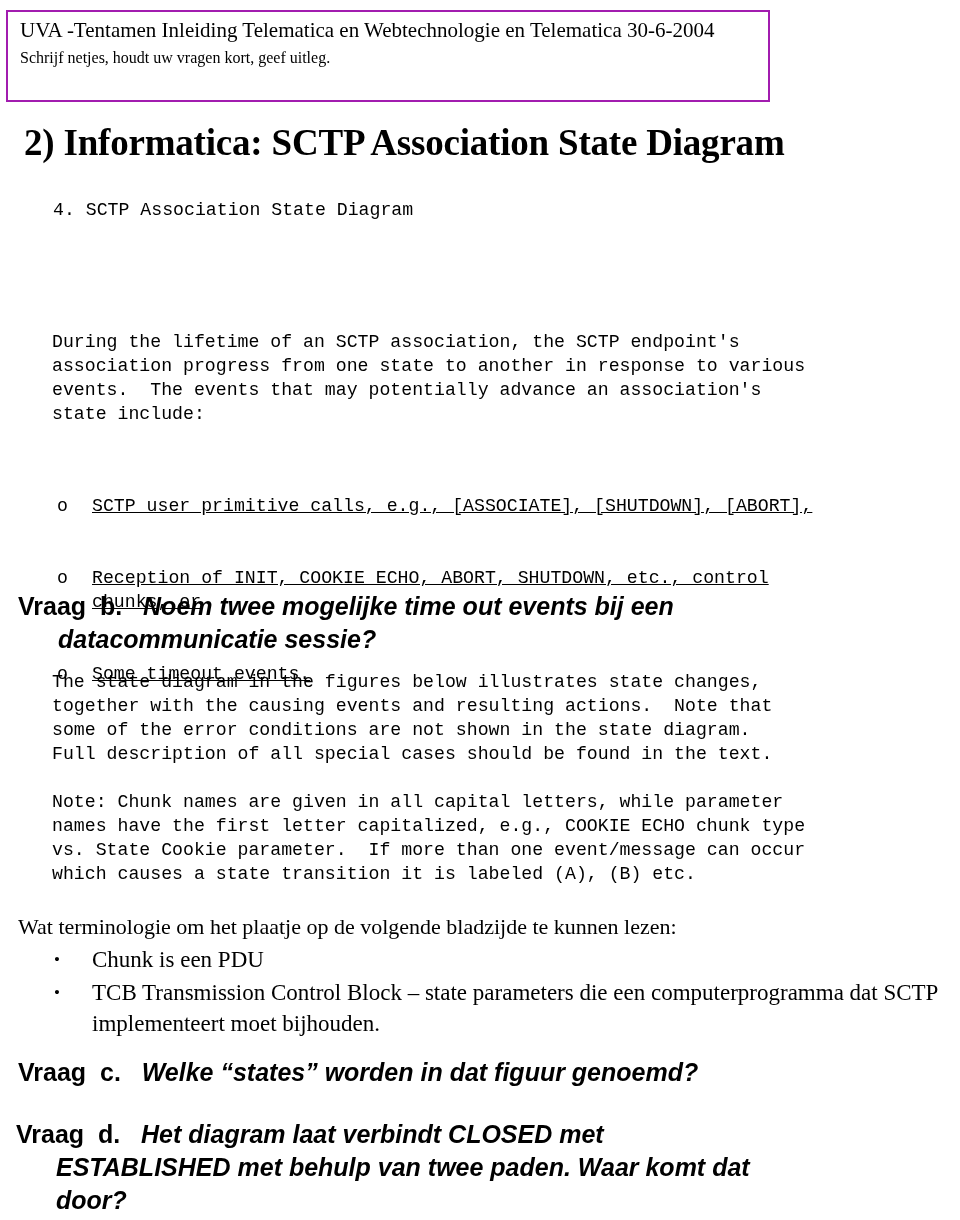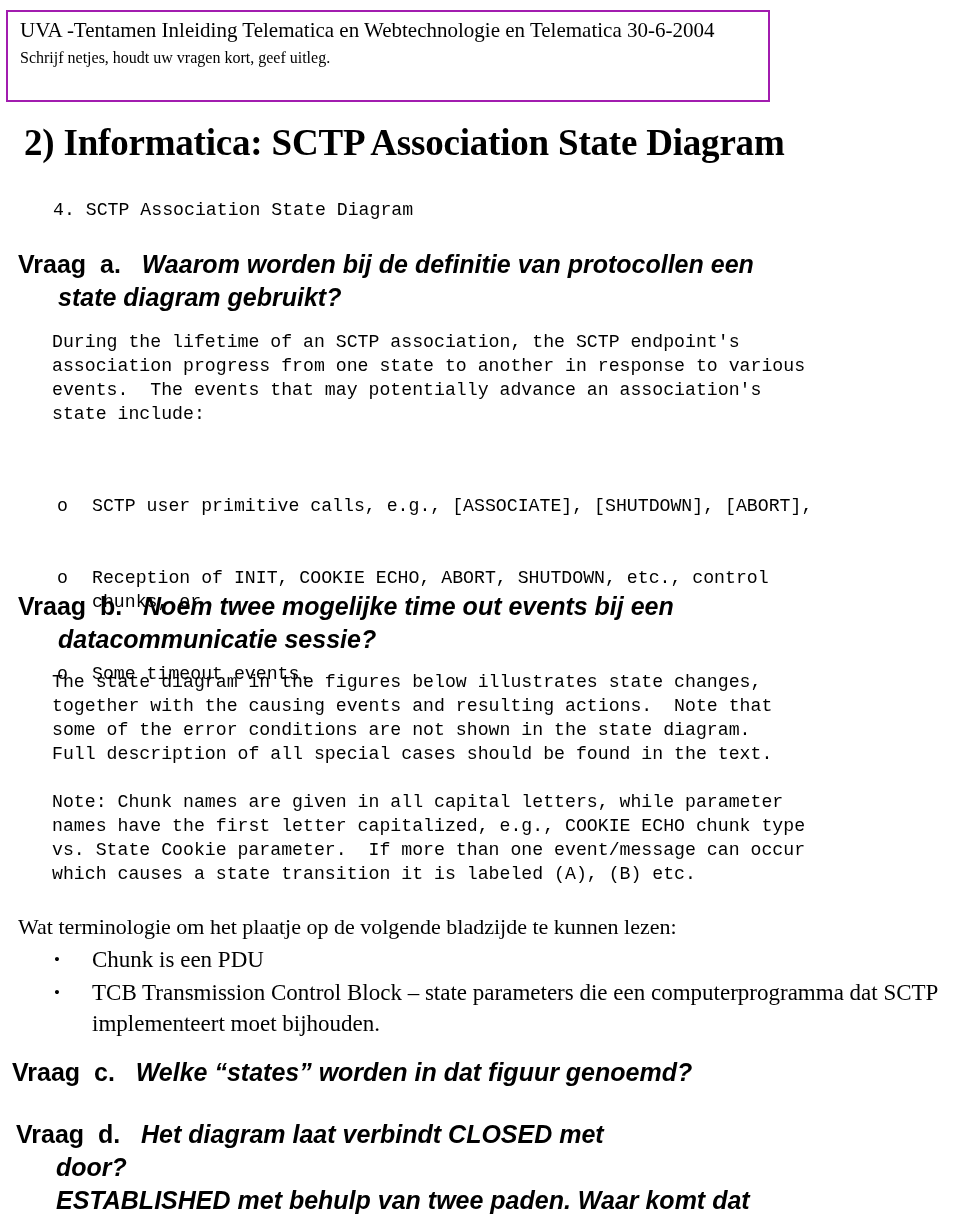--- a/index.html
+++ b/index.html
@@ -88,20 +88,21 @@
   .mono-list .row {
     display: flex;
     align-items: flex-start;
   }
   .mono-list .marker {
     width: 35px;
     flex: 0 0 35px;
   }
   .mono-list .body {
     white-space: pre;
+    text-decoration: underline;
   }
   .mono-para-b {
     position: absolute;
     left: 52px;
     top: 670px;
   }
   .mono-para-note {
     position: absolute;
     left: 52px;
     top: 790px;
@@ -117,21 +118,21 @@
   }
   .vraag .lead {
     font-style: normal;
     white-space: pre;
   }
   .vraag .qtext {
     font-style: italic;
   }
   .vraag-a { left: 18px; top: 248px; width: 930px; }
   .vraag-b { left: 18px; top: 590px; width: 930px; }
-  .vraag-c { left: 12px; top: 1056px; width: 930px; }
+  .vraag-c { left: 18px; top: 1056px; width: 930px; }
   .vraag-d { left: 16px; top: 1118px; width: 930px; }
   .vraag .cont {
     display: block;
     padding-left: 40px;
     font-style: italic;
   }
 
   
   .serif-para {
     position: absolute;
@@ -175,24 +176,20 @@
 
   <div class="header-box">
     <div class="header-line">UVA -Tentamen Inleiding Telematica en Webtechnologie en Telematica 30-6-2004</div>
     <div class="header-line small">Schrijf netjes, houdt uw vragen kort, geef uitleg.</div>
   </div>
 
   <div class="section-title">2) Informatica: SCTP Association State Diagram</div>
 
   <div class="mono mono-caption">4. SCTP Association State Diagram</div>
 
-  <div class="vraag vraag-a">
-    <span class="lead">Vraag  a.   </span><span class="qtext">Waarom worden bij de definitie van protocollen een</span>
-    <span class="cont">state diagram gebruikt?</span>
-  </div>
 
   <div class="mono mono-para-a">During the lifetime of an SCTP association, the SCTP endpoint's
 association progress from one state to another in response to various
 events.  The events that may potentially advance an association's
 state include:</div>
 
   <div class="mono mono-list">
     <div class="row">
       <span class="marker">o</span>
       <span class="body">SCTP user primitive calls, e.g., [ASSOCIATE], [SHUTDOWN], [ABORT],</span>
@@ -235,17 +232,17 @@
       <span class="btext">TCB Transmission Control Block – state parameters die een computerprogramma dat SCTP implementeert moet bijhouden.</span>
     </div>
   </div>
 
   <div class="vraag vraag-c">
     <span class="lead">Vraag  c.   </span><span class="qtext">Welke “states” worden in dat figuur genoemd?</span>
   </div>
 
   <div class="vraag vraag-d">
     <span class="lead">Vraag  d.   </span><span class="qtext">Het diagram laat verbindt CLOSED met</span>
+    <span class="cont">ESTABLISHED met behulp van twee paden. Waar komt dat</span>
     <span class="cont">door?</span>
-    <span class="cont">ESTABLISHED met behulp van twee paden. Waar komt dat</span>
   </div>
 
 </div>
 
 </body></html>

